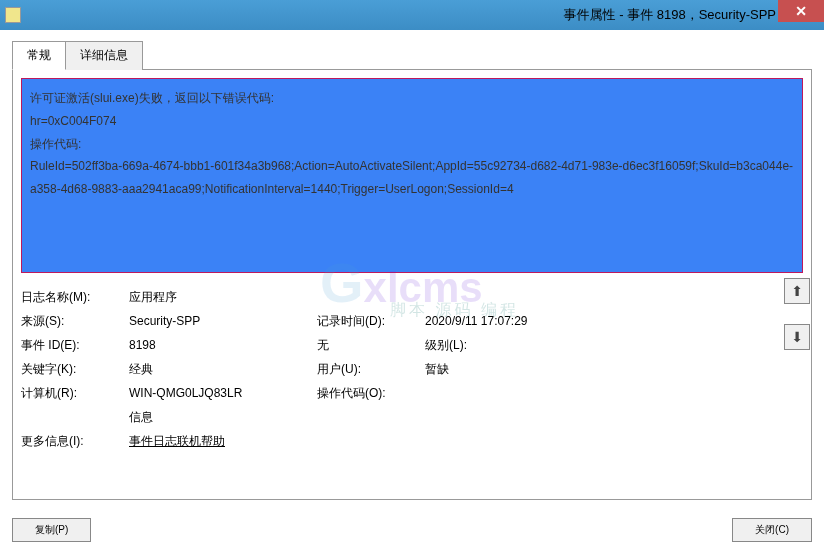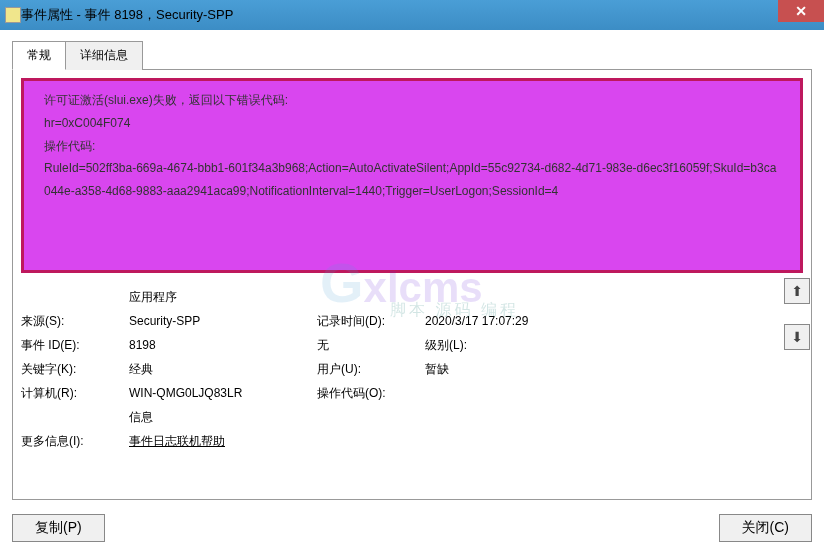--- a/index.html
+++ b/index.html
@@ -1,45 +1,45 @@
 <!DOCTYPE html>
 <html><head>
   <meta charset="utf-8">
   <style>
     * { box-sizing: border-box; margin: 0; padding: 0; font-family: "Microsoft YaHei", "SimSun", sans-serif; }
     body { width: 824px; height: 554px; background: #fff; overflow: hidden; position: relative; }
     
     .titlebar { height: 30px; background: linear-gradient(to bottom, #4a9ed6, #3c8dc5); display: flex; align-items: center; position: relative; color: #000; font-size: 13px; }
     .titlebar-icon { width: 16px; height: 16px; margin-left: 5px; background: #f0e68c; border: 1px solid #999; }
-    .titlebar-title { flex: 1; text-align: left; padding-right: 48px; }
+    .titlebar-title { flex: 1; text-align: right; padding-right: 48px; }
     .close-btn { position: absolute; right: 0; top: 0; width: 46px; height: 22px; background: #c75050; color: #fff; display: flex; align-items: center; justify-content: center; font-size: 14px; font-weight: bold; cursor: pointer; }
     
     .content { padding: 10px 12px; position: relative; height: 524px; }
     
     .tabs { display: flex; border-bottom: 1px solid #999; margin-bottom: 0; }
     .tab { padding: 5px 14px; border: 1px solid #999; border-bottom: none; background: #fff; font-size: 12px; cursor: pointer; margin-right: -1px; position: relative; top: 1px; }
     .tab.active { background: #fff; z-index: 2; border-bottom: 1px solid #fff; }
     .tab.inactive { background: #f0f0f0; }
     
     .tab-panel { border: 1px solid #999; border-top: none; padding: 8px; height: 430px; }
     
-    .desc-box { border: 3px solid #be185d; background: #d946ef; padding: 8px 20px; height: 195px; font-size: 12px; line-height: 1.9; color: #333; overflow: hidden; }
+    .desc-box { border: 1px solid #be185d; background: #3b82f6; padding: 8px 8px; height: 195px; font-size: 12px; line-height: 1.9; color: #333; overflow: hidden; }
     .desc-box div { word-break: break-all; }
     
     .details-grid { margin-top: 12px; font-size: 12px; line-height: 2.0; display: grid; grid-template-columns: 100px 180px 100px 1fr; column-gap: 8px; }
     .details-grid .label { color: #000; }
     .details-grid .value { color: #000; }
     .details-grid .link { color: #000000; text-decoration: underline; cursor: pointer; }
     .details-grid .full { grid-column: 2 / span 3; }
     
     .nav-btns { position: absolute; right: 14px; top: 248px; display: flex; flex-direction: column; gap: 20px; }
     .nav-btn { width: 26px; height: 26px; border: 1px solid #888; background: #f0f0f0; display: flex; align-items: center; justify-content: center; cursor: pointer; font-size: 14px; color: #444; }
     
     .footer { position: absolute; bottom: 12px; left: 12px; right: 12px; display: flex; justify-content: space-between; }
-    .btn { padding: 4px 22px; border: 1px solid #888; background: #f0f0f0; font-size: 14px; cursor: pointer; }
+    .btn { padding: 4px 22px; border: 1px solid #888; background: #f0f0f0; font-size: 10px; cursor: pointer; }
     
     .watermark { position: absolute; top: 250px; left: 320px; font-size: 42px; font-weight: bold; opacity: 0.15; pointer-events: none; z-index: 100; display: flex; align-items: baseline; }
     .watermark .g { color: #4a9ed6; font-size: 56px; }
     .watermark .rest { color: #6d28d9; }
     .watermark-sub { position: absolute; top: 300px; left: 390px; font-size: 16px; opacity: 0.18; color: #0f766e; letter-spacing: 3px; pointer-events: none; z-index: 100; }
   </style>
 </head>
 <body>
 
 <div class="titlebar">
@@ -56,26 +56,27 @@
 
   <div class="tab-panel">
     <div class="desc-box">
       <div>许可证激活(slui.exe)失败，返回以下错误代码:</div>
       <div>hr=0xC004F074</div>
       <div>操作代码:</div>
       <div>RuleId=502ff3ba-669a-4674-bbb1-601f34a3b968;Action=AutoActivateSilent;AppId=55c92734-d682-4d71-983e-d6ec3f16059f;SkuId=b3ca044e-a358-4d68-9883-aaa2941aca99;NotificationInterval=1440;Trigger=UserLogon;SessionId=4</div>
     </div>
 
     <div class="details-grid">
+      <div class="label">日志名称(M):</div>
       <div class="value full">应用程序</div>
 
       <div class="label">来源(S):</div>
       <div class="value">Security-SPP</div>
       <div class="label">记录时间(D):</div>
-      <div class="value">2020/3/17 17:07:29</div>
+      <div class="value">2020/9/11 17:07:29</div>
 
       <div class="label">事件 ID(E):</div>
       <div class="value">8198</div>
       <div class="value">无</div>
 
       <div class="label">级别(L):</div>
       <div class="label">关键字(K):</div>
       <div class="value">经典</div>
 
       <div class="label">用户(U):</div>

